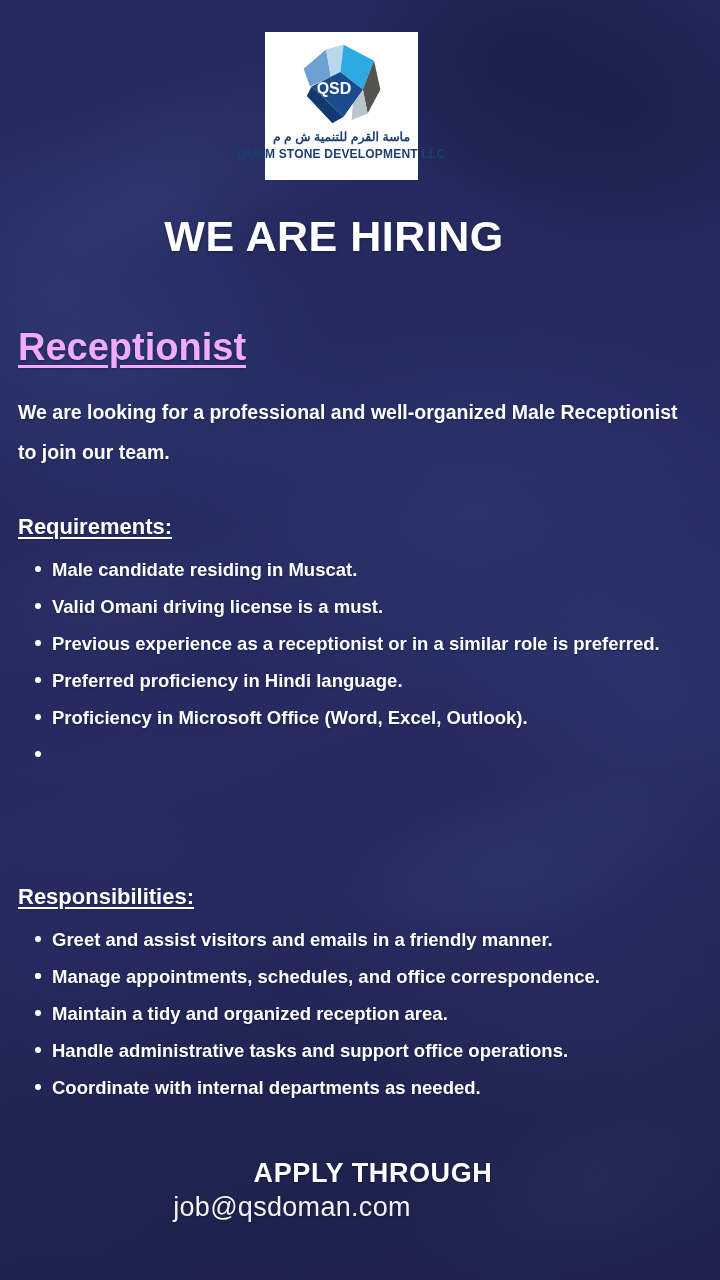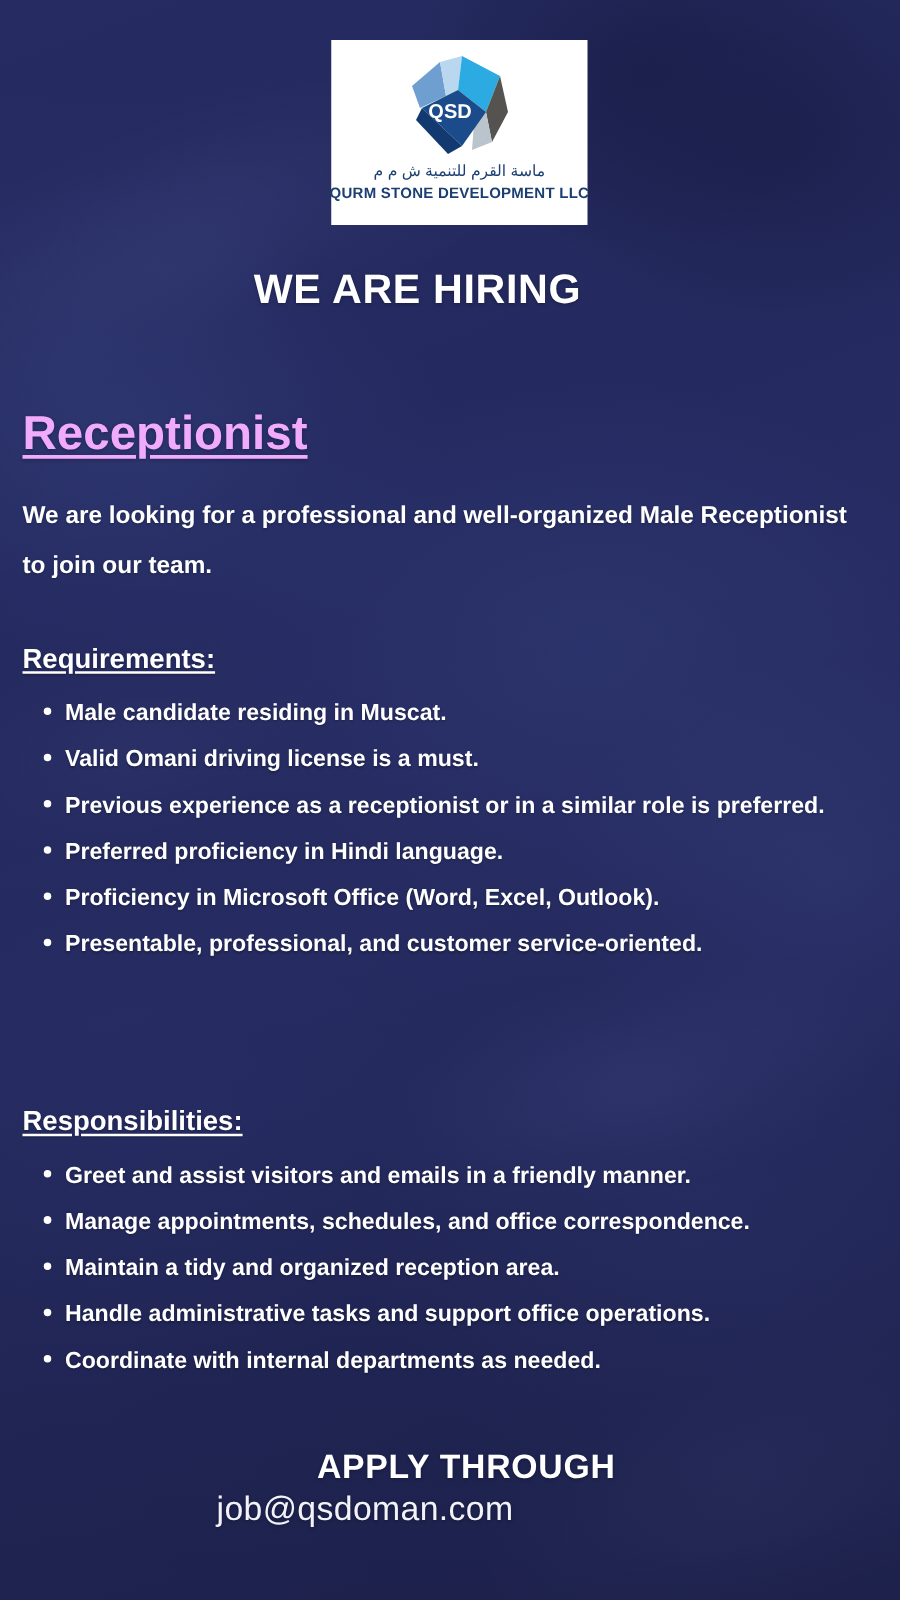--- a/index.html
+++ b/index.html
@@ -69,35 +69,35 @@
     position: relative;
     width: 100%;
     height: 100%;
   }
 
   
   .logo-card {
     position: absolute;
     left: 265px;
     top: 32px;
-    width: 205px;
+    width: 153px;
     height: 148px;
     background: #ffffff;
     display: flex;
     flex-direction: column;
     align-items: center;
     justify-content: flex-start;
     padding-top: 8px;
     box-sizing: border-box;
   }
   .logo-gem { width: 96px; height: 88px; display: block; }
   .logo-arabic {
     color: #1c3f72;
     font-size: 12.5px;
-    font-weight: normal;
+    font-weight: bold;
     margin-top: 3px;
     letter-spacing: 0px;
     direction: rtl;
     line-height: 1.1;
   }
   .logo-english {
     color: #1c3f72;
     font-size: 12px;
     font-weight: bold;
     letter-spacing: 0.2px;
@@ -105,21 +105,21 @@
     white-space: nowrap;
   }
 
   
   .headline {
     position: absolute;
     left: 0;
     top: 212px;
     width: 668px;
     text-align: center;
-    font-size: 33px;
+    font-size: 43px;
     font-weight: bold;
     letter-spacing: 0.5px;
     color: #ffffff;
     text-shadow: 0 1px 3px rgba(0,0,0,0.35);
   }
 
   
   .job-title {
     position: absolute;
     left: 18px;
@@ -265,21 +265,21 @@
     <div class="intro">We are looking for a professional and well-organized Male Receptionist to join our team.</div>
 
     <div id="requirements-section">
       <div class="section-heading">Requirements:</div>
       <ul class="bullet-list">
         <li class="bullet-item"><span class="dot"></span><span>Male candidate residing in Muscat.</span></li>
         <li class="bullet-item"><span class="dot"></span><span>Valid Omani driving license is a must.</span></li>
         <li class="bullet-item"><span class="dot"></span><span>Previous experience as a receptionist or in a similar role is preferred.</span></li>
         <li class="bullet-item"><span class="dot"></span><span>Preferred proficiency in Hindi language.</span></li>
         <li class="bullet-item"><span class="dot"></span><span>Proficiency in Microsoft Office (Word, Excel, Outlook).</span></li>
-        <li class="bullet-item"><span class="dot"></span><span>Presentable, professional, and customer service-oriented.</span></li>
+        <li class="bullet-item"><span class="dot"></span></li>
       </ul>
     </div>
 
     <div id="responsibilities-section">
       <div class="section-heading">Responsibilities:</div>
       <ul class="bullet-list">
         <li class="bullet-item"><span class="dot"></span><span>Greet and assist visitors and emails in a friendly manner.</span></li>
         <li class="bullet-item"><span class="dot"></span></li>
         <li class="bullet-item"><span class="dot"></span><span>Manage appointments, schedules, and office correspondence.</span></li>
         <li class="bullet-item"><span class="dot"></span><span>Maintain a tidy and organized reception area.</span></li>

